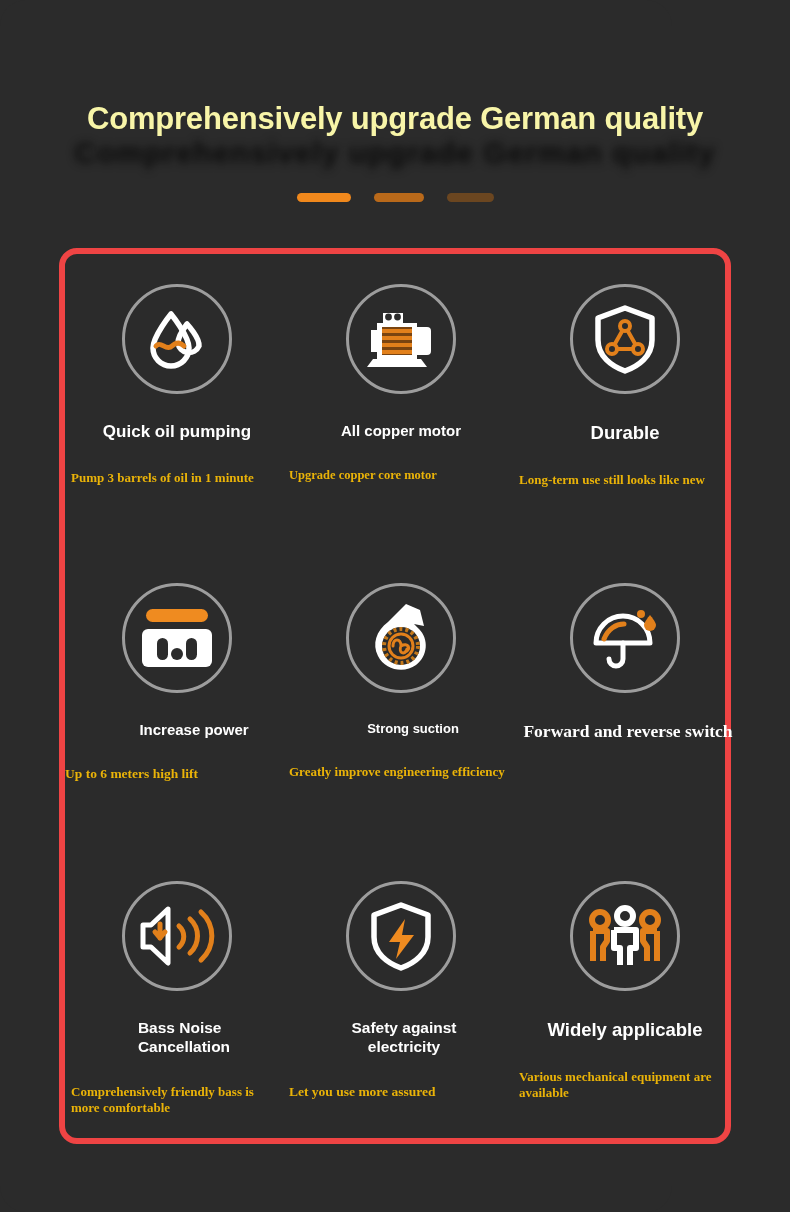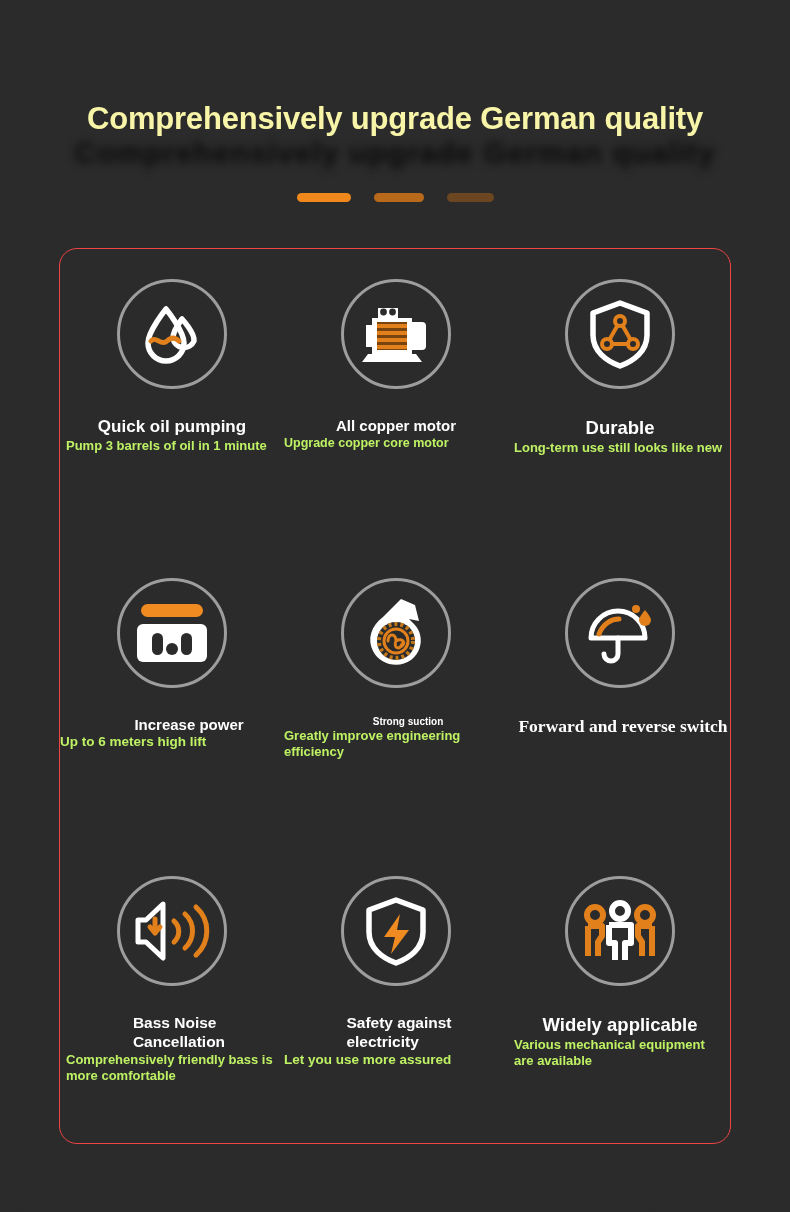--- a/index.html
+++ b/index.html
@@ -59,21 +59,21 @@
   .bar { height: 9px; border-radius: 5px; }
   .bar.b1 { width: 54px; background: #f0881c; }
   .bar.b2 { width: 50px; background: #b9691a; }
   .bar.b3 { width: 47px; background: #6b4620; }
 
   
   .card {
     position: absolute;
     left: 59px; top: 248px;
     width: 672px; height: 896px;
-    border: 1px solid #ef4444;
+    border: 6px solid #ef4444;
     border-radius: 18px;
     background: #2b2b2b;
   }
 
   .grid {
     position: absolute;
     left: 0; top: 0;
     width: 672px; height: 896px;
     display: grid;
     grid-template-columns: 1fr 1fr 1fr;
@@ -101,47 +101,48 @@
 
   .cell-title {
     margin-top: 28px;
     color: #ffffff;
     font-weight: bold;
     text-align: center;
     line-height: 1.18;
     white-space: pre-line;
   }
   .cell-sub {
-    margin-top: 1px;
-    color: #bef264;
+    margin-top: 28px;
+    color: #eab308;
     font-weight: bold;
     line-height: 1.22;
     text-align: left;
     width: 100%;
     padding: 0 4px;
+    font-family: Liberation Serif, serif;
   }
 
   
   .c0 .cell-title { font-size: 17px; }
   .c0 .cell-sub   { font-size: 13px; padding-left: 6px; }
   .c1 .cell-title { font-size: 15px; }
   .c1 .cell-sub   { font-size: 12.5px; padding-left: 0px; }
   .c2 .cell-title { font-size: 18.5px; }
   .c2 .cell-sub   { font-size: 13px; padding-left: 2px; }
 
   .c3 .cell-title { font-size: 15px; margin-left: 34px; }
   .c3 .cell-sub   { font-size: 13.5px; padding-left: 0px; }
-  .c4 .cell-title { font-size: 10px; margin-left: 24px; }
+  .c4 .cell-title { font-size: 13px; margin-left: 24px; }
   .c4 .cell-sub   { font-size: 13px; padding-left: 0px; }
   .c5 .cell-title { font-size: 17.5px; white-space: nowrap; }
   .c5 .cell-sub   { font-size: 12.5px; padding-left: 18px; }
 
   .c6 .cell-title { font-size: 15.5px; text-align: left; padding-left: 14px; }
   .c6 .cell-sub   { font-size: 13px; padding-left: 6px; }
-  .c7 .cell-title { font-size: 15.5px; text-align: left; padding-left: 6px; }
+  .c7 .cell-title { font-size: 15.5px; text-align: center; padding-left: 6px; }
   .c7 .cell-sub   { font-size: 13.5px; padding-left: 0px; }
   .c8 .cell-title { font-size: 18.5px; }
   .c8 .cell-sub   { font-size: 13px; padding-left: 2px; }
 
   .c2 .cell-sub, .c5 .cell-sub, .c8 .cell-sub { width: 216px; }
   .c5 .cell-title { margin-left: 6px; font-family: Liberation Serif, serif; }
 </style>
 </head>
 <body>
 

